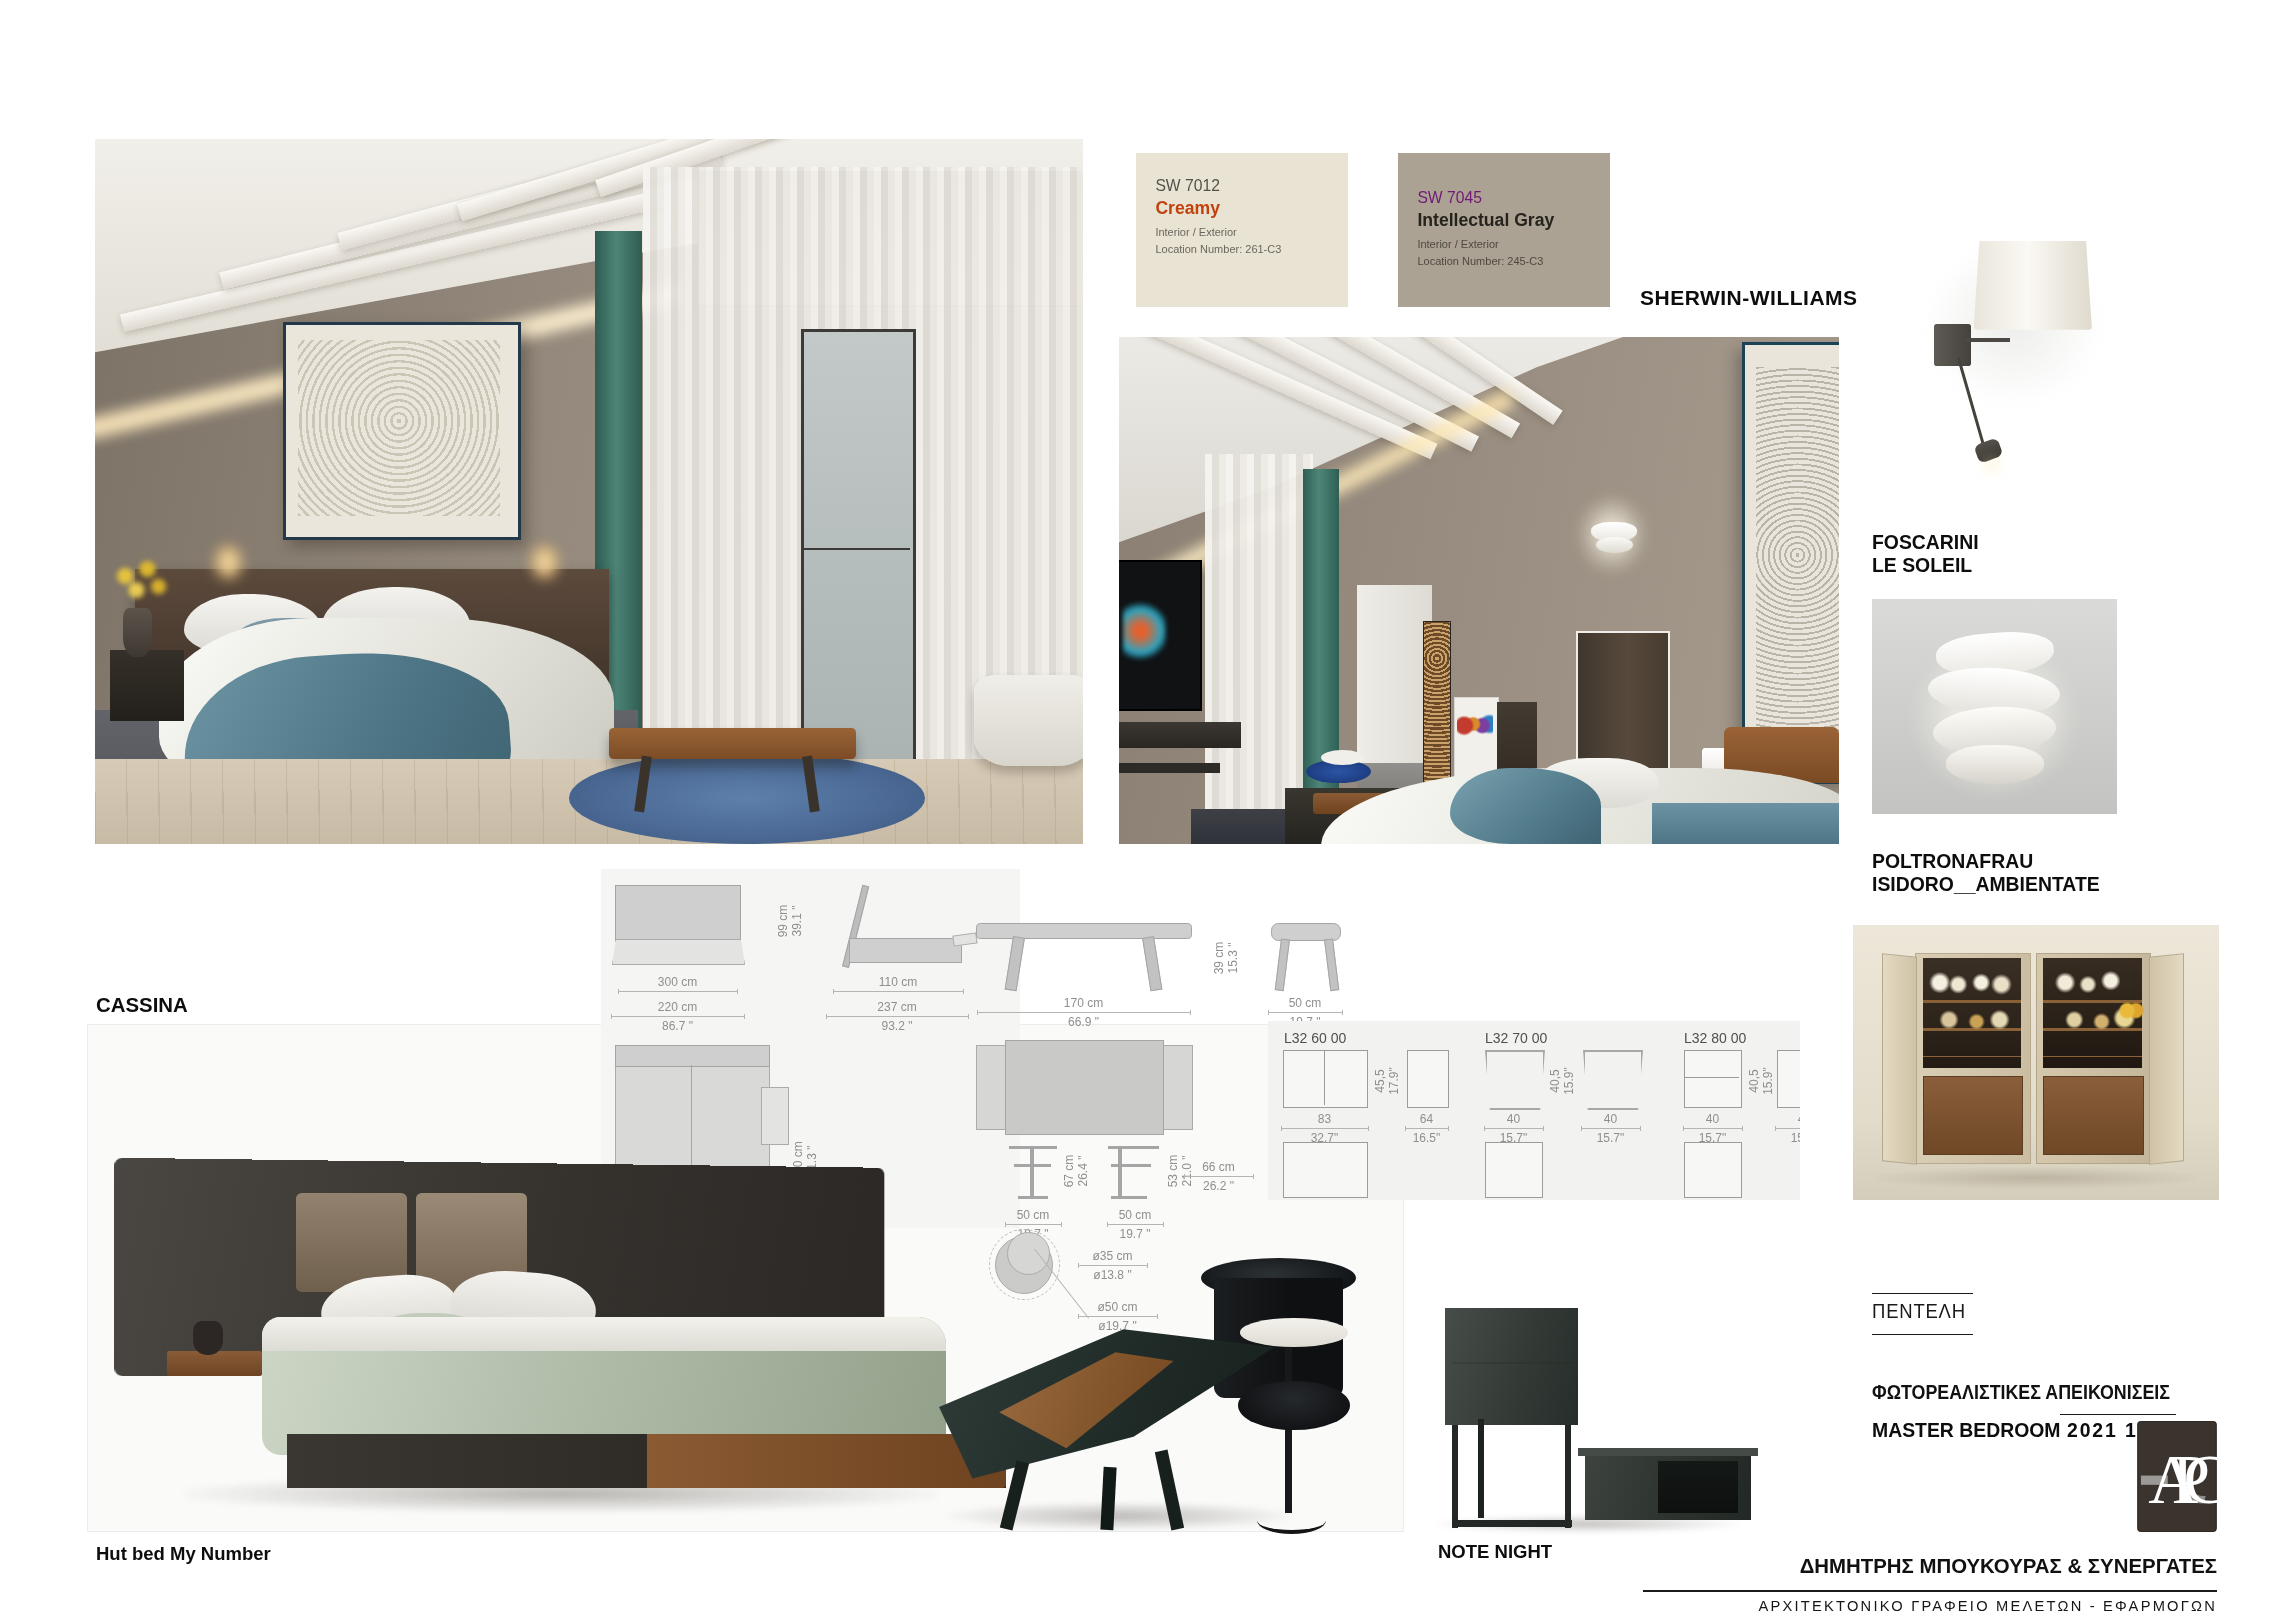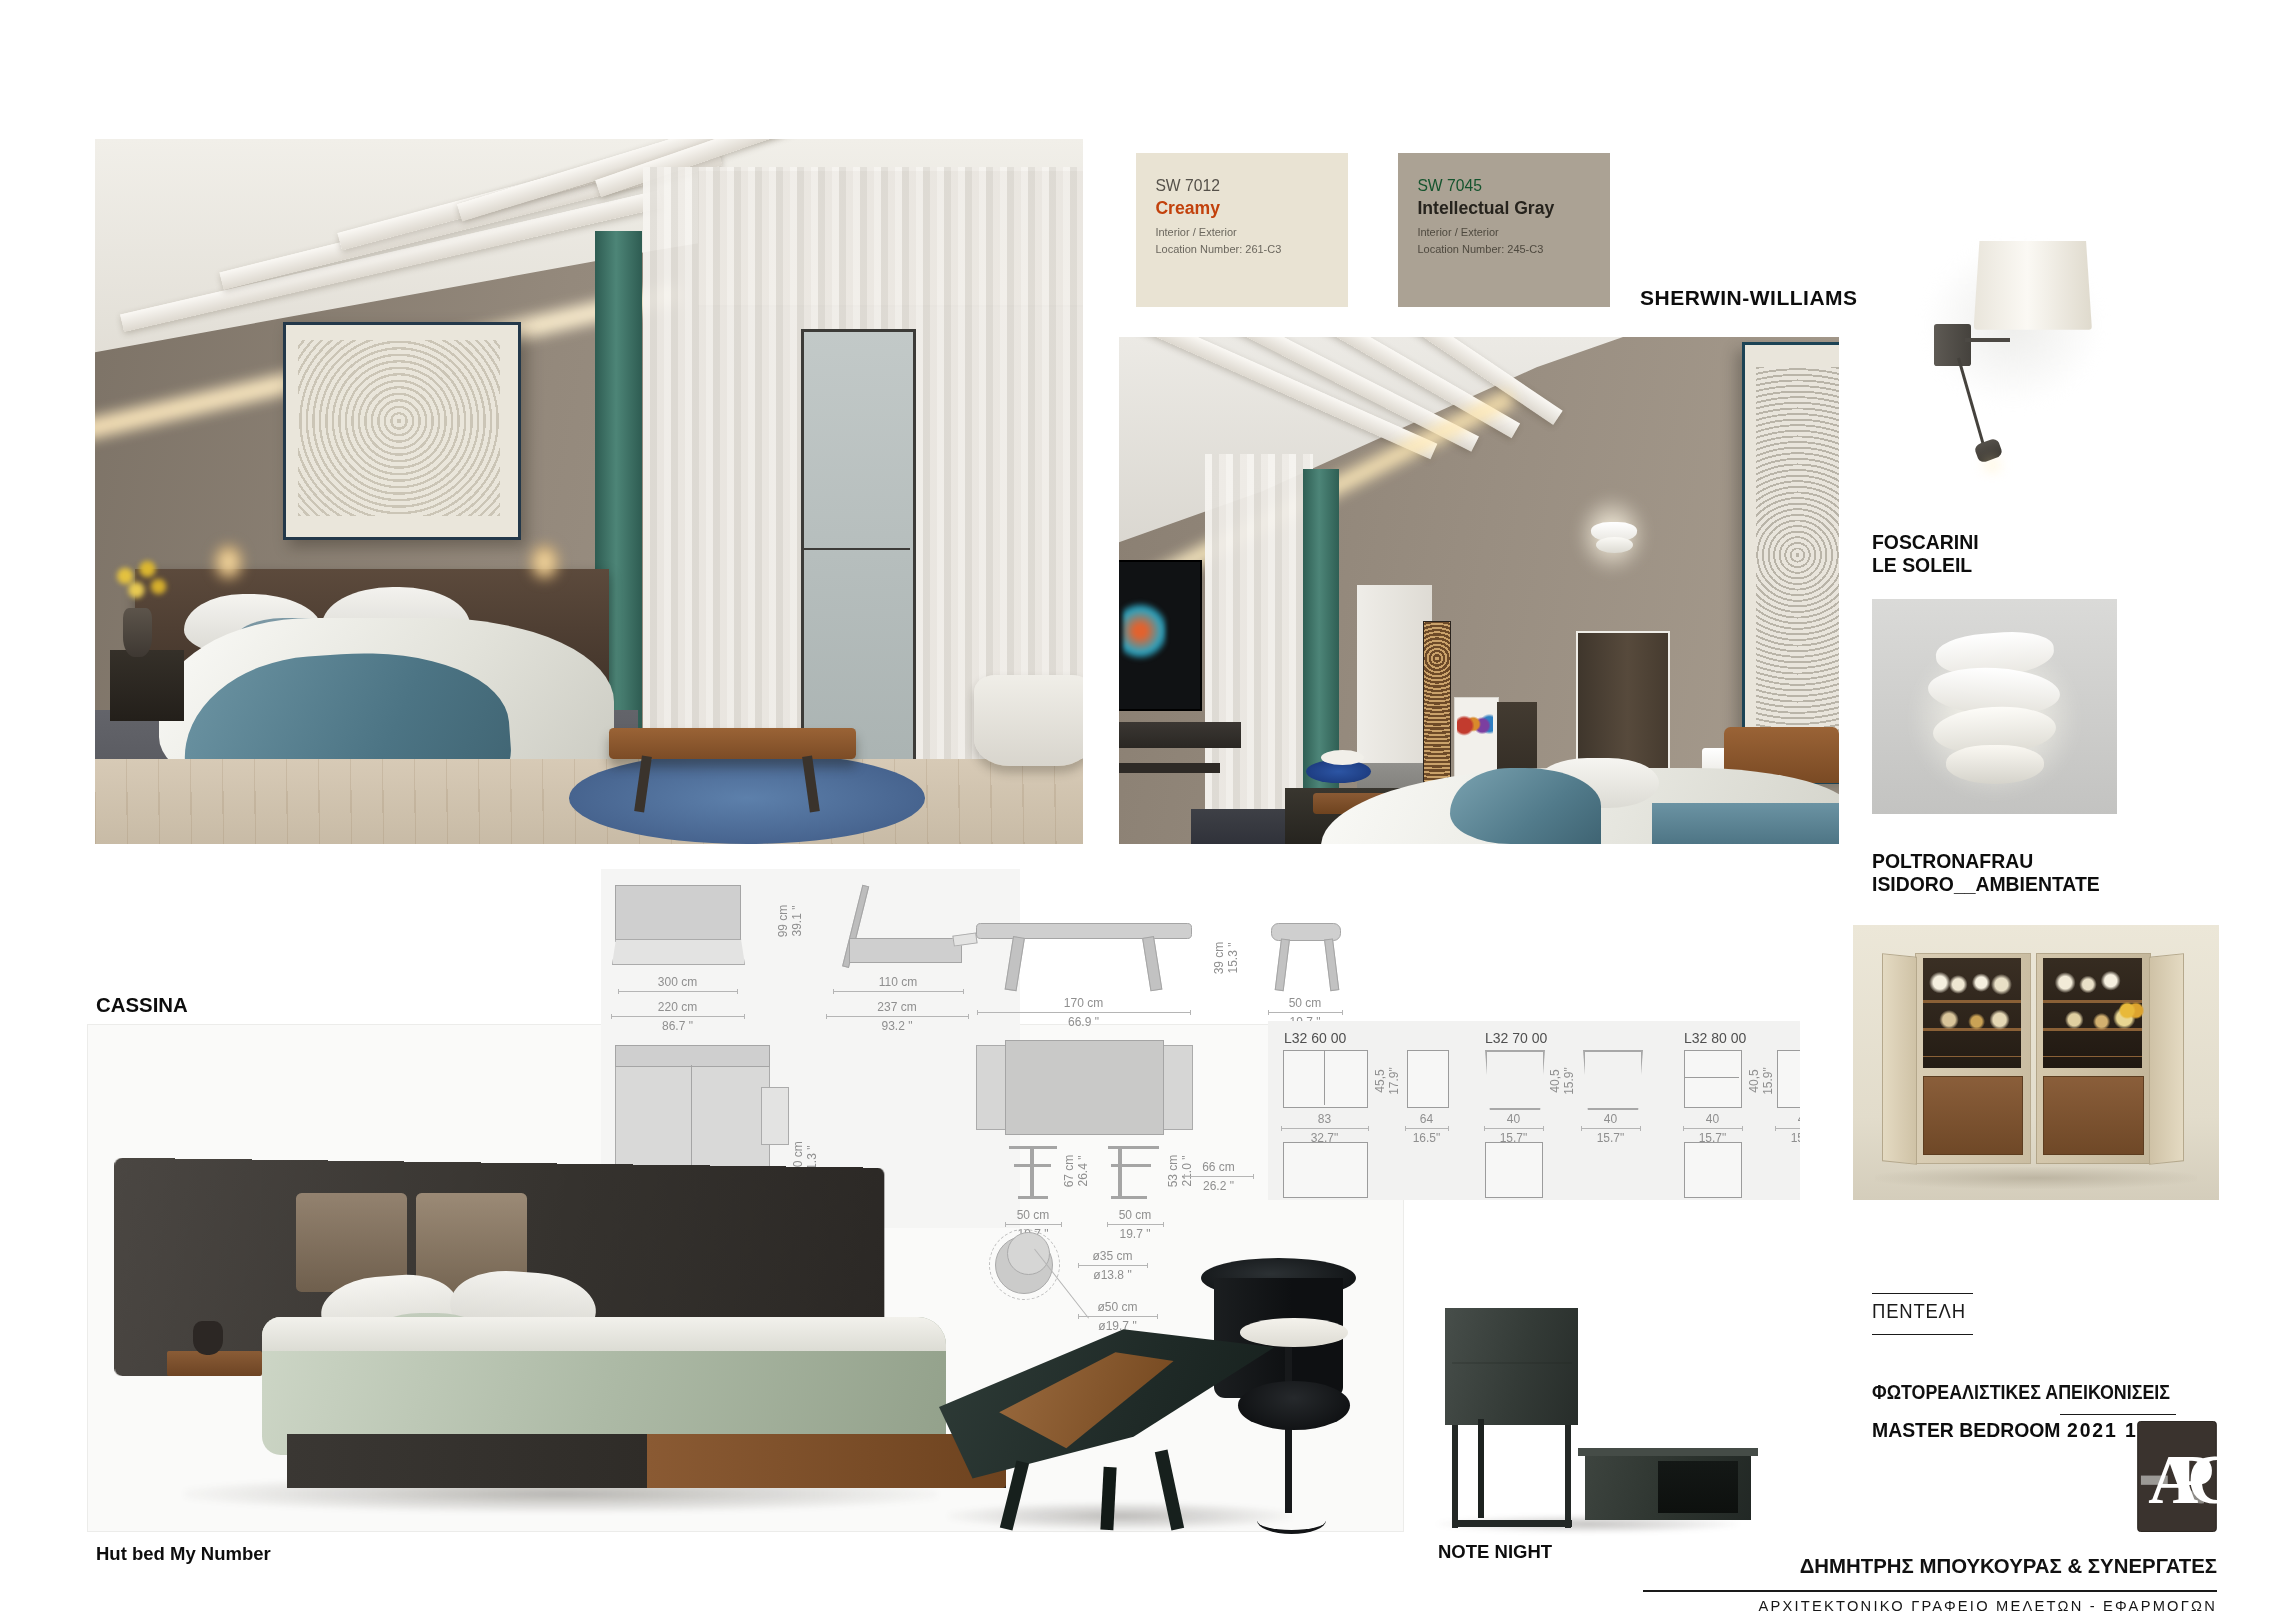--- a/index.html
+++ b/index.html
@@ -196,21 +196,21 @@
   <div class="abs" style="left:1136px;top:153px;width:212px;height:154px;background:#e9e3d3;padding:0;">
     <div style="padding:24px 0 0 19.4px;">
       <div class="sw-code">SW 7012</div>
       <div class="sw-name">Creamy</div>
       <div class="sw-sub">Interior / Exterior</div>
       <div class="sw-loc">Location Number: 261-C3</div>
     </div>
   </div>
   <div class="abs" style="left:1398px;top:153px;width:212px;height:154px;background:#aba294;">
     <div style="padding:24px 0 0 19.4px;">
-      <div class="sw-code" style="color:#14532d;">SW 7045</div>
+      <div class="sw-code" style="color:#701a75;margin-top:12px;">SW 7045</div>
       <div class="sw-name" style="color:#26231d;">Intellectual Gray</div>
       <div class="sw-sub" style="color:#4e493f;">Interior / Exterior</div>
       <div class="sw-loc" style="color:#4e493f;">Location Number: 245-C3</div>
     </div>
   </div>
   <div class="abs sherwin" style="left:1640px;top:286px;">SHERWIN-WILLIAMS</div>
 
   <div class="photo" style="left:1872px;top:213px;width:282px;height:278px;background:#ffffff;">
     <div class="abs glow" style="left:18%;top:10%;width:64%;height:60%;background:radial-gradient(#ededeb,transparent 70%);"></div>
     <div class="abs" style="left:36%;top:10%;width:42%;height:32%;
@@ -273,21 +273,21 @@
 
   <div class="rule" style="left:1872px;top:1293px;width:101px;height:1.4px;"></div>
   <div class="abs penteli" style="left:1872px;top:1299px;">ΠΕΝΤΕΛΗ</div>
   <div class="rule" style="left:1872px;top:1334px;width:101px;height:1.4px;"></div>
 
   <div class="abs photoreal" style="left:1872px;top:1381px;">ΦΩΤΟΡΕΑΛΙΣΤΙΚΕΣ ΑΠΕΙΚΟΝΙΣΕΙΣ</div>
   <div class="abs midLabel" style="left:1872px;top:1419px;font-size:19.4px;">MASTER BEDROOM</div>
   <div class="rule" style="left:2060px;top:1414px;width:116px;height:1.4px;"></div>
   <div class="abs midLabel" style="left:2067px;top:1419px;font-size:19.4px;letter-spacing:1.9px;">2021 12 11</div>
 
-  <div class="abs" style="left:2137px;top:1421px;width:80px;height:133px;font-weight:bold;">
+  <div class="abs" style="left:2137px;top:1421px;width:80px;height:133px;">
     <svg width="80" height="111" viewBox="0 0 172 240">
       <rect x="1" y="1" width="170" height="238" rx="6" fill="#3a332e" stroke="#1f1a16" stroke-width="2"></rect>
       <rect x="8" y="118" width="58" height="20" fill="#9b9995"></rect>
       <path d="M118 150 a34 34 0 0 0 30 12 l-4 16 a40 40 0 0 1 -38 -18 z" fill="#8e8c88"></path>
       <text x="24" y="178" font-family="Liberation Serif, DejaVu Serif, serif" font-size="150" fill="#ffffff" letter-spacing="-58">APC</text>
     </svg>
   </div>
 
   <div class="abs firm" style="left:1582px;top:1555px;width:635px;">ΔΗΜΗΤΡΗΣ ΜΠΟΥΚΟΥΡΑΣ &amp; ΣΥΝΕΡΓΑΤΕΣ</div>
   <div class="rule" style="left:1643px;top:1590px;width:574px;height:1.9px;"></div>

